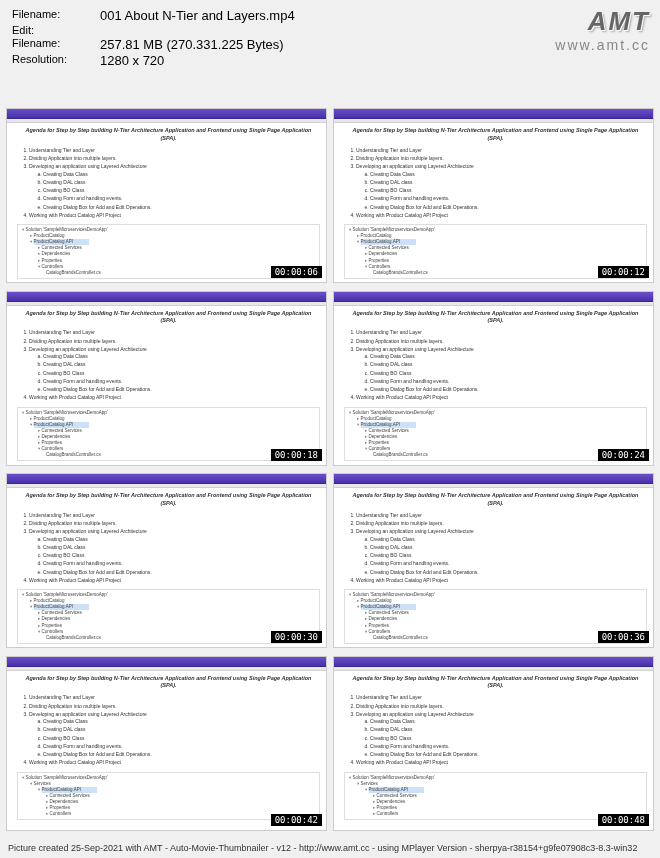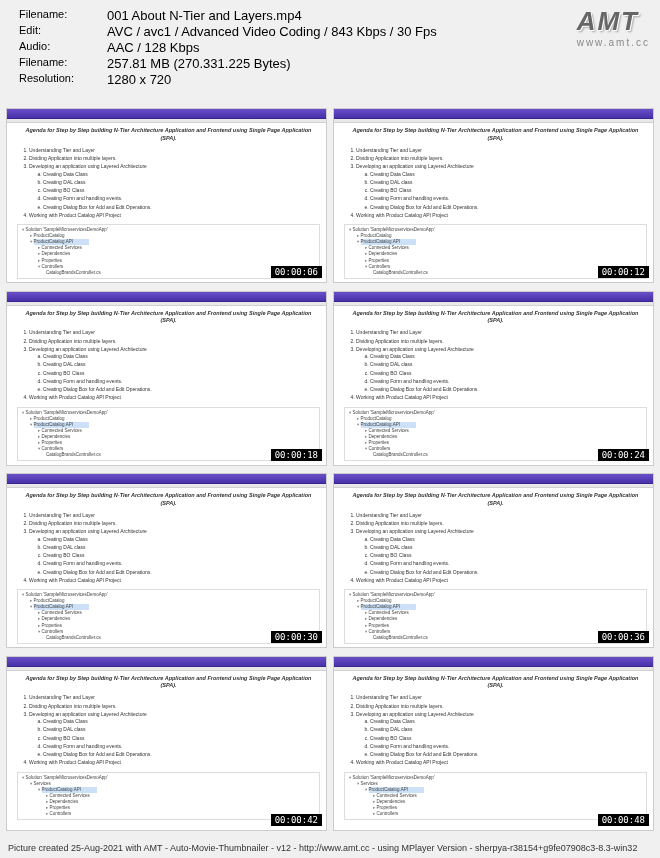--- a/index.html
+++ b/index.html
@@ -8,35 +8,35 @@
     height: 858px;
     background: #f0f0f0;
     font-family: Arial, sans-serif;
     font-size: 10px;
     position: relative;
   }
   .header {
     position: relative;
     padding: 8px 12px;
     height: 108px;
-    margin-left: 7px;
   }
   .meta-row { display: flex; margin-bottom: 1px; }
   .meta-label { width: 88px; font-size: 11px; }
   .meta-value { font-size: 13px; }
   .logo {
     position: absolute;
     top: 6px; right: 10px;
+    text-align: right;
   }
   .logo-main {
     font-size: 26px; font-weight: bold; font-style: italic;
     color: #666; letter-spacing: 2px;
     text-shadow: 1px 1px 0 #fff, 2px 2px 2px #aaa;
   }
-  .logo-sub { font-size: 10px; color: #888; letter-spacing: 2px; }
+  .logo-sub { font-size: 14px; color: #888; letter-spacing: 2px; }
   .thumbs {
     display: grid;
     grid-template-columns: 1fr 1fr;
     gap: 6px;
     padding: 0 6px;
     height: 724px;
   }
   .thumb {
     background: #fff;
     border: 1px solid #ccc;
@@ -109,25 +109,20 @@
 </head>
 <body>
 
 <div class="header">
   <div class="meta-row">
     <div class="meta-label">Filename:</div>
     <div class="meta-value">001 About N-Tier and Layers.mp4</div>
   </div>
   <div class="meta-row">
     <div class="meta-label">Edit:</div>
-    <div class="meta-value">AVC / avc1 / Advanced Video Coding / 843 Kbps / 30 Fps</div>
-  </div>
-  <div class="meta-row">
-    <div class="meta-label">Audio:</div>
-    <div class="meta-value">AAC / 128 Kbps</div>
   </div>
   <div class="meta-row">
     <div class="meta-label">Filename:</div>
     <div class="meta-value">257.81 MB (270.331.225 Bytes)</div>
   </div>
   <div class="meta-row">
     <div class="meta-label">Resolution:</div>
     <div class="meta-value">1280 x 720</div>
   </div>
   <div class="logo">
@@ -442,13 +437,13 @@
                  <div class="tree-folder">Controllers</div>
                </div>
              </div>
       </div>
     </div>
     <div class="watermark">data</div>
     <div class="ts">00:00:48</div>
   </div>
   </div>
 
-<div class="footer">Picture created 25-Aug-2021 with AMT - Auto-Movie-Thumbnailer - v12 - http://www.amt.cc - using MPlayer Version - sherpya-r38154+g9fe07908c3-8.3-win32</div>
+<div class="footer">Picture created 25-Sep-2021 with AMT - Auto-Movie-Thumbnailer - v12 - http://www.amt.cc - using MPlayer Version - sherpya-r38154+g9fe07908c3-8.3-win32</div>
 
 </body></html>

